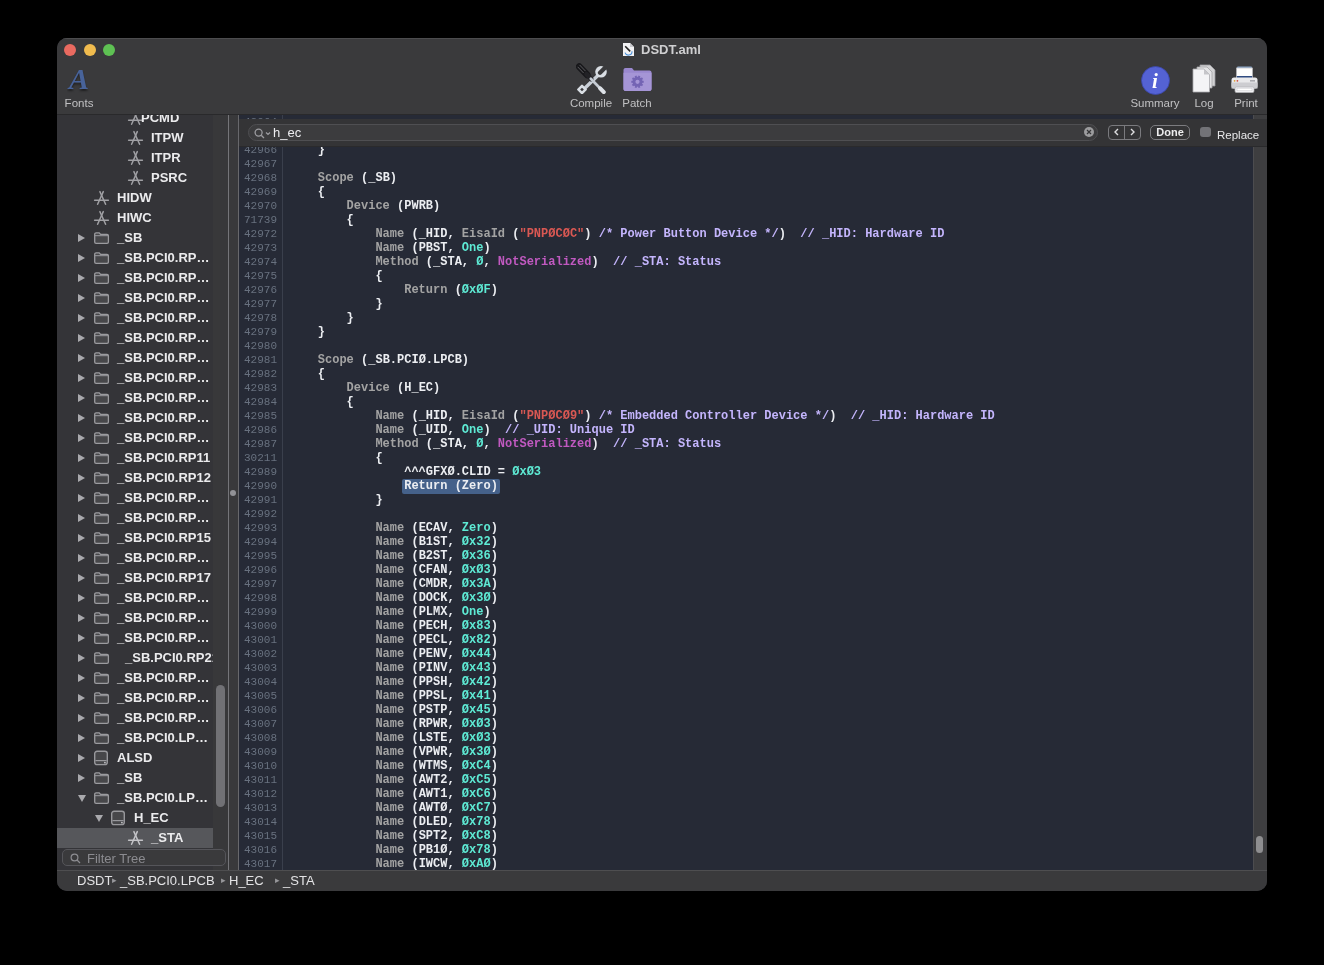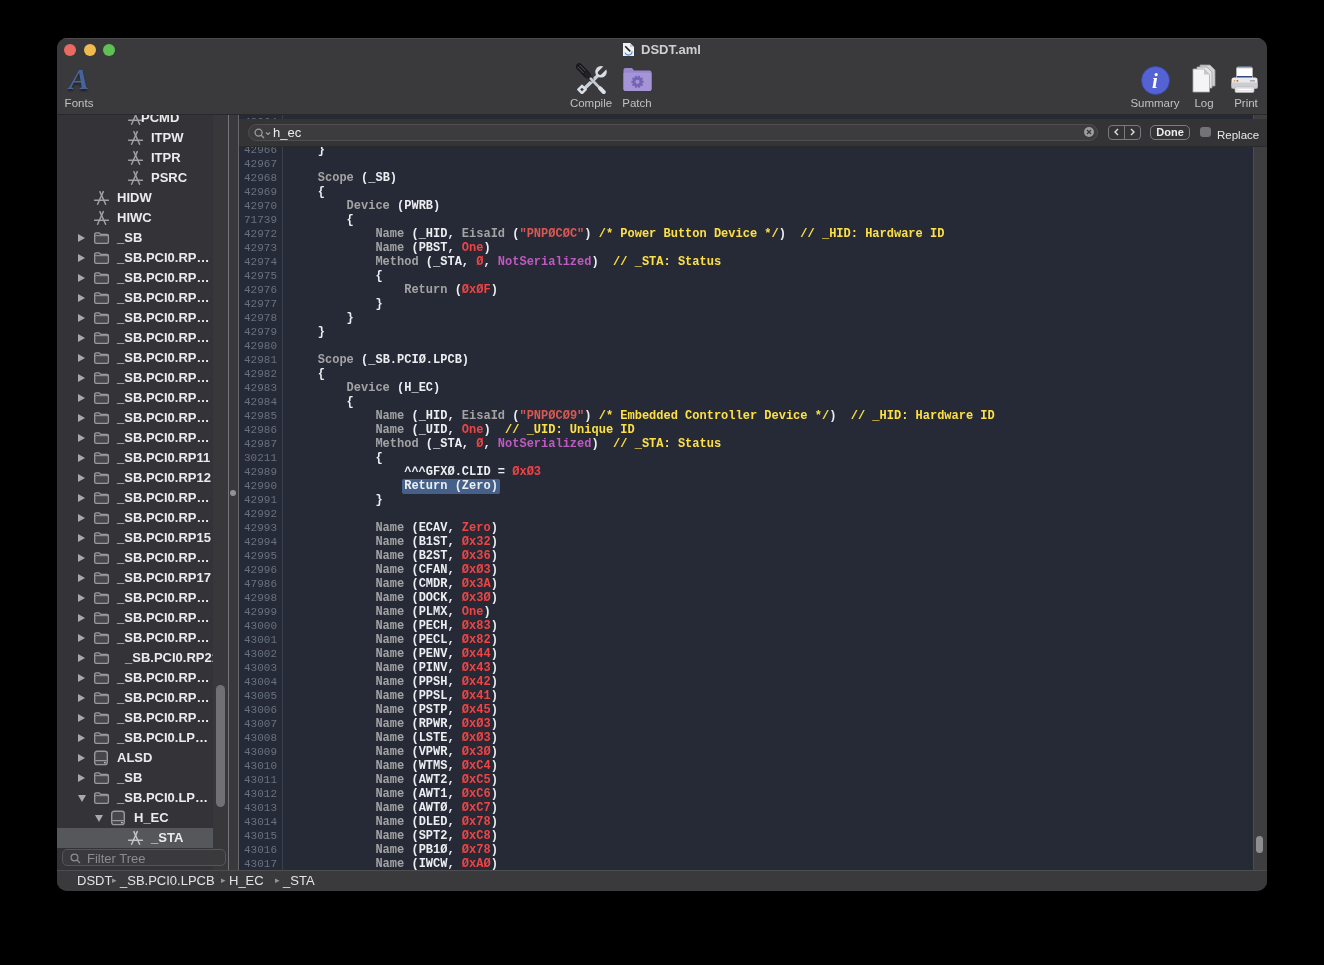--- a/index.html
+++ b/index.html
@@ -37,22 +37,22 @@
   
   #ed{position:absolute;left:182px;top:77px;width:1028px;height:755px;background:#262a36;overflow:hidden}
   #gsep{position:absolute;left:43px;top:0;width:1px;height:755px;background:#3a3f4c}
   #sel990{position:absolute;left:163px;top:364px;width:98px;height:15px;background:#45618a;border-radius:2px}
   pre{position:absolute;left:0;top:-14px;margin:0;font-family:"Liberation Mono",monospace;font-size:12px;line-height:14px;color:#eceef2;font-weight:700}
   pre i{font-style:normal}
   .g{display:inline-block;width:38px;text-align:right;color:#68717f;font-weight:400;font-size:11px}
   .t{margin-left:12px}
   .k{color:#a3a3a3}
   .s{color:#da5853}
-  .c{color:#fde047}
-  .n{color:#ef4444}
+  .c{color:#c4b5fd}
+  .n{color:#5eead4}
   .m{color:#c059c0}
   #track{position:absolute;left:1014px;top:0;width:14px;height:755px;background:#3e3e40;border-left:1px solid #4c4c4f}
   #ethumb{position:absolute;left:1017px;top:721px;width:7px;height:17px;border-radius:3.5px;background:#8e8e90}
   
   #fbar{position:absolute;left:0;top:4px;width:1028px;height:28px;background:#343436;border-bottom:1px solid #2a2a2c}
   #ffield{position:absolute;left:9px;top:5px;width:850px;height:17px;border-radius:8.5px;background:#3c3c3e;border:1px solid #4f4f52}
   #ftext{position:absolute;left:34px;top:7px;font-size:13px;color:#ececef;line-height:14px}
   #fclear{position:absolute;left:845px;top:8px;width:10px;height:10px;border-radius:5px;background:#9c9c9e}
   #fseg{position:absolute;left:869px;top:5.5px;width:33px;height:15px;border:1px solid #7a7a7e;border-radius:4px}
   #fsegd{position:absolute;left:885px;top:5.5px;width:1px;height:15px;background:#7a7a7e}
@@ -582,21 +582,21 @@
 <span class="g">42987</span><span class="t">            <i class="k">Method</i> (_STA, <i class="n">Ø</i>, <i class="m">NotSerialized</i>)  <i class="c">// _STA: Status</i></span>
 <span class="g">30211</span><span class="t">            {</span>
 <span class="g">42989</span><span class="t">                ^^^GFXØ.CLID = <i class="n">ØxØ3</i></span>
 <span class="g">42990</span><span class="t">                Return (Zero)</span>
 <span class="g">42991</span><span class="t">            }</span>
 <span class="g">42992</span><span class="t"></span>
 <span class="g">42993</span><span class="t">            <i class="k">Name</i> (ECAV, <i class="n">Zero</i>)</span>
 <span class="g">42994</span><span class="t">            <i class="k">Name</i> (B1ST, <i class="n">Øx32</i>)</span>
 <span class="g">42995</span><span class="t">            <i class="k">Name</i> (B2ST, <i class="n">Øx36</i>)</span>
 <span class="g">42996</span><span class="t">            <i class="k">Name</i> (CFAN, <i class="n">ØxØ3</i>)</span>
-<span class="g">47986</span><span class="t">            <i class="k">Name</i> (CMDR, <i class="n">Øx3A</i>)</span>
+<span class="g">42997</span><span class="t">            <i class="k">Name</i> (CMDR, <i class="n">Øx3A</i>)</span>
 <span class="g">42998</span><span class="t">            <i class="k">Name</i> (DOCK, <i class="n">Øx3Ø</i>)</span>
 <span class="g">42999</span><span class="t">            <i class="k">Name</i> (PLMX, <i class="n">One</i>)</span>
 <span class="g">43000</span><span class="t">            <i class="k">Name</i> (PECH, <i class="n">Øx83</i>)</span>
 <span class="g">43001</span><span class="t">            <i class="k">Name</i> (PECL, <i class="n">Øx82</i>)</span>
 <span class="g">43002</span><span class="t">            <i class="k">Name</i> (PENV, <i class="n">Øx44</i>)</span>
 <span class="g">43003</span><span class="t">            <i class="k">Name</i> (PINV, <i class="n">Øx43</i>)</span>
 <span class="g">43004</span><span class="t">            <i class="k">Name</i> (PPSH, <i class="n">Øx42</i>)</span>
 <span class="g">43005</span><span class="t">            <i class="k">Name</i> (PPSL, <i class="n">Øx41</i>)</span>
 <span class="g">43006</span><span class="t">            <i class="k">Name</i> (PSTP, <i class="n">Øx45</i>)</span>
 <span class="g">43007</span><span class="t">            <i class="k">Name</i> (RPWR, <i class="n">ØxØ3</i>)</span>

